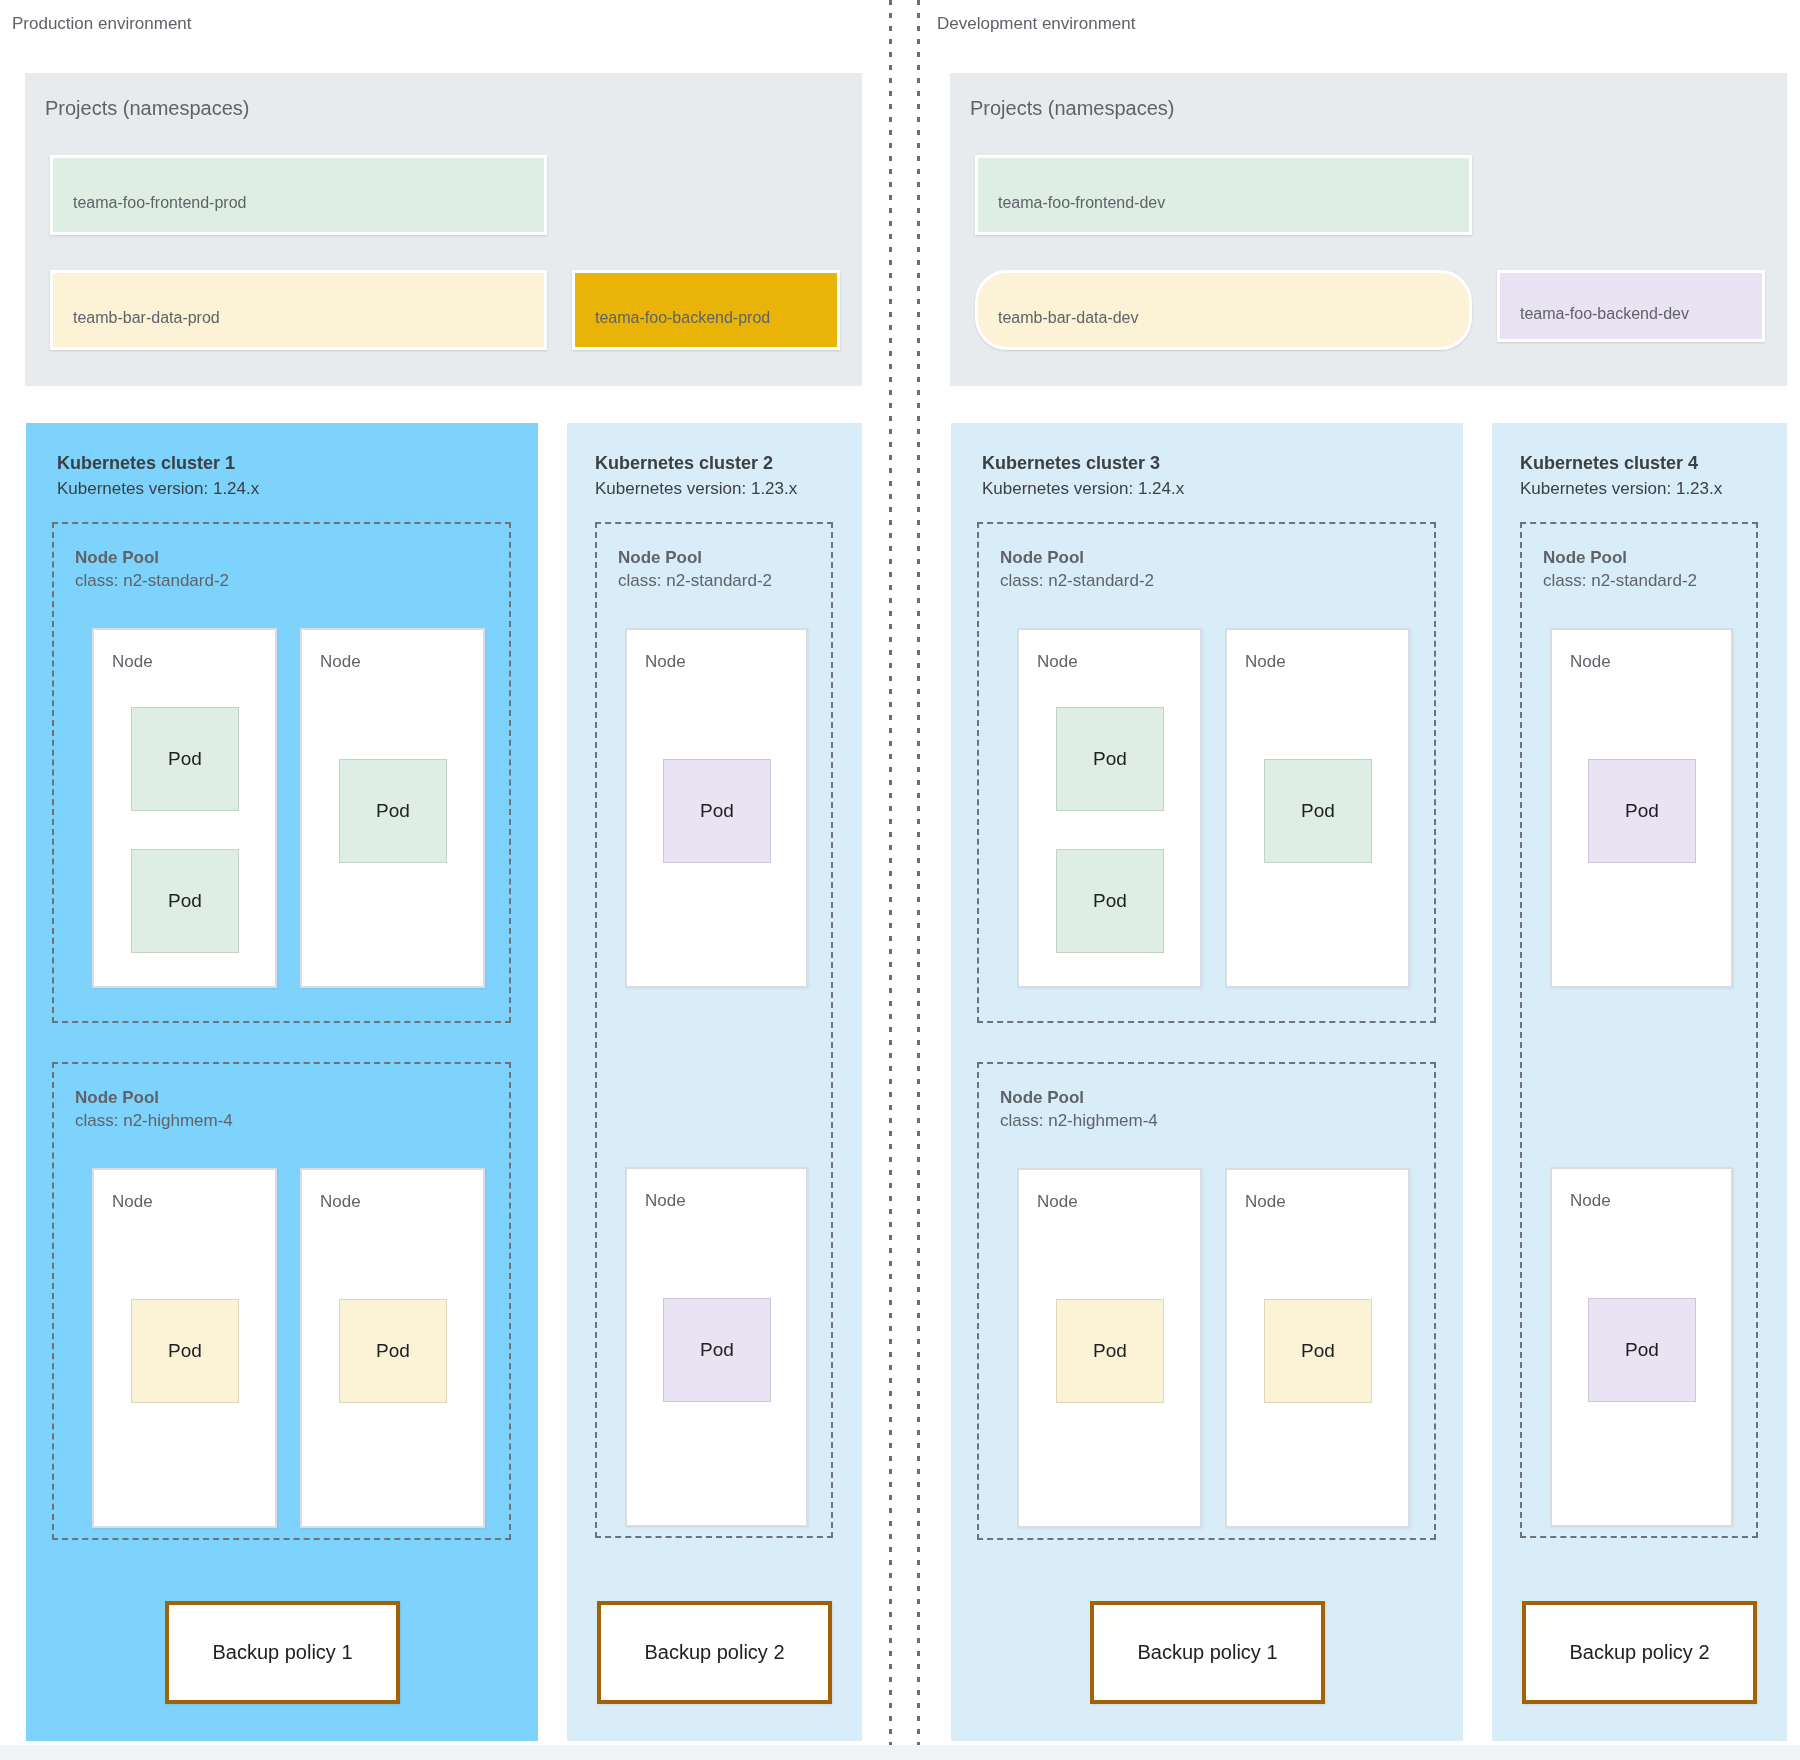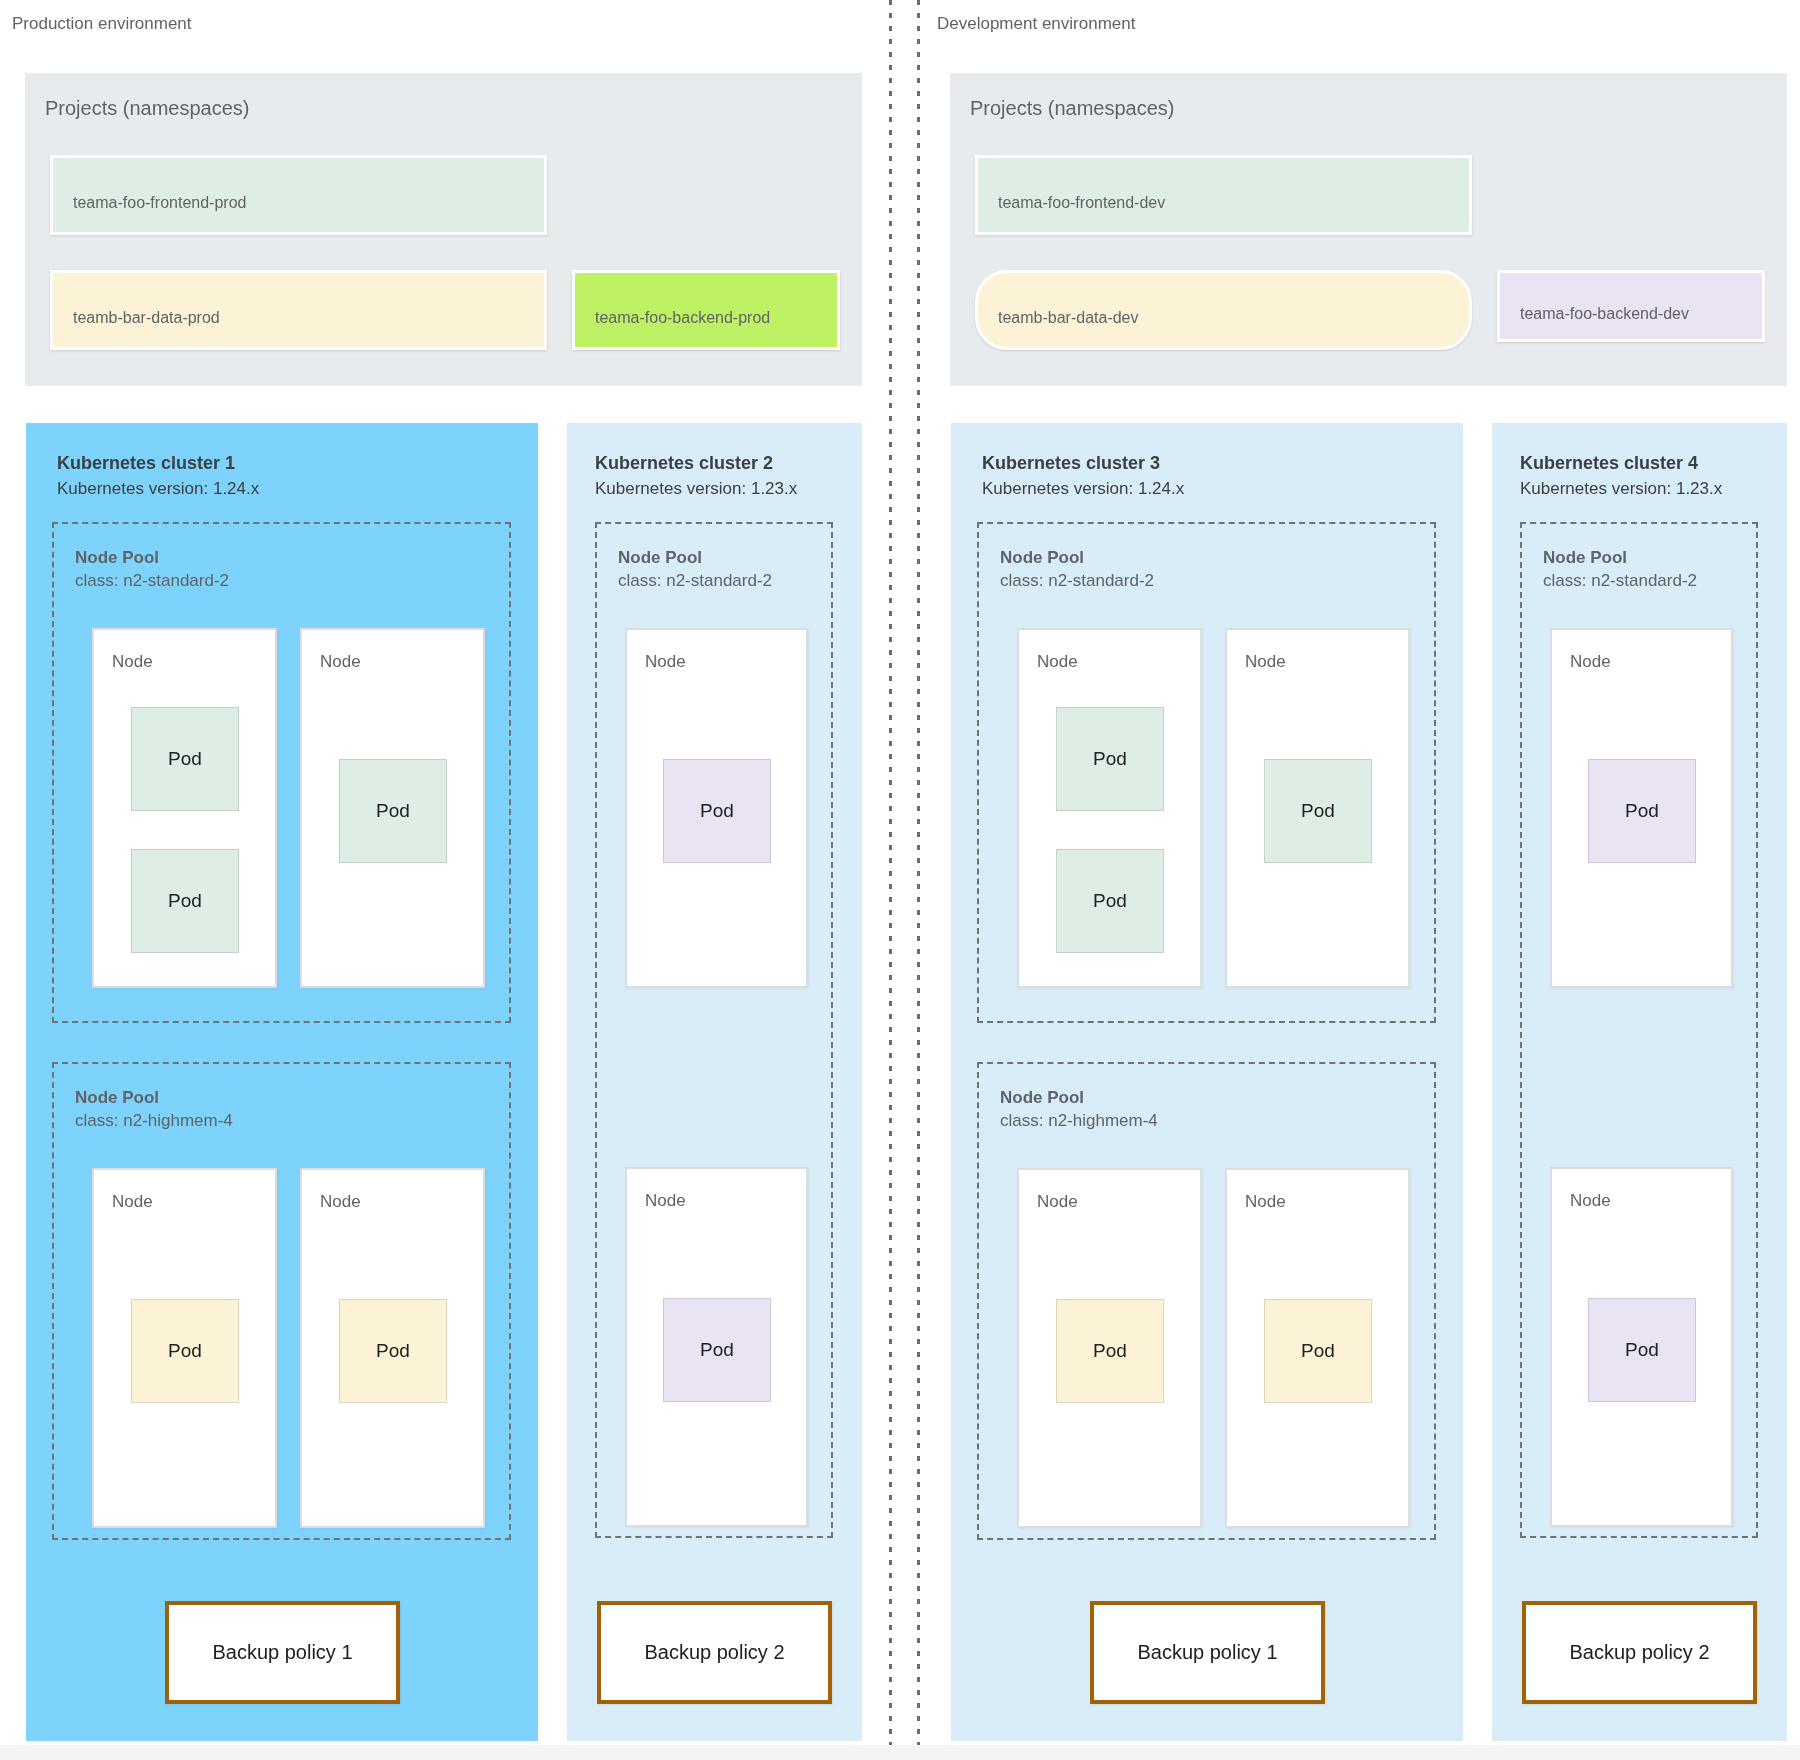--- a/index.html
+++ b/index.html
@@ -57,21 +57,21 @@
     <div class="abs" style="left: 0px; top: 0px; width: 862px; height: 1760px;">
       <div class="abs env-label" style="left: 12px; top: 14px;">Production environment</div>
       <div class="abs projects-box" style="left: 25px; top: 73px; width: 837px; height: 313px; background: rgb(232, 235, 238);">
         <div class="abs projects-title" style="left: 20px; top: 24px;">Projects (namespaces)</div>
         <div class="abs ns-box" style="left: 25px; top: 82px; width: 497px; height: 80px; background: rgb(223, 238, 229);">
           <span>teama-foo-frontend-prod</span>
         </div>
         <div class="abs ns-box" style="left: 25px; top: 197px; width: 497px; height: 80px; background: rgb(252, 243, 215);">
           <span>teamb-bar-data-prod</span>
         </div>
-        <div class="abs ns-box" style="left: 547px; top: 197px; width: 268px; height: 80px; background: #bef264;">
+        <div class="abs ns-box" style="left: 547px; top: 197px; width: 268px; height: 80px; background: #eab308;">
           <span>teama-foo-backend-prod</span>
         </div>
       </div>
       <div class="abs cluster-box" style="left: 26px; top: 423px; width: 512px; height: 1318px; background: #7dd3fc;">
         <div class="abs cluster-title" style="left: 31px; top: 28px;">Kubernetes cluster 1</div>
         <div class="abs cluster-version" style="left: 31px; top: 54px;">Kubernetes version: 1.24.x</div>
         <div class="abs node-pool" style="left: 26px; top: 99px; width: 459px; height: 501px;">
           <div class="abs pool-title" style="left: 21px; top: 22px;">Node Pool</div>
           <div class="abs pool-class" style="left: 21px; top: 45px;">class: n2-standard-2</div>
           <div class="abs node-box" style="left: 38px; top: 104px; width: 185px; height: 360px;">

